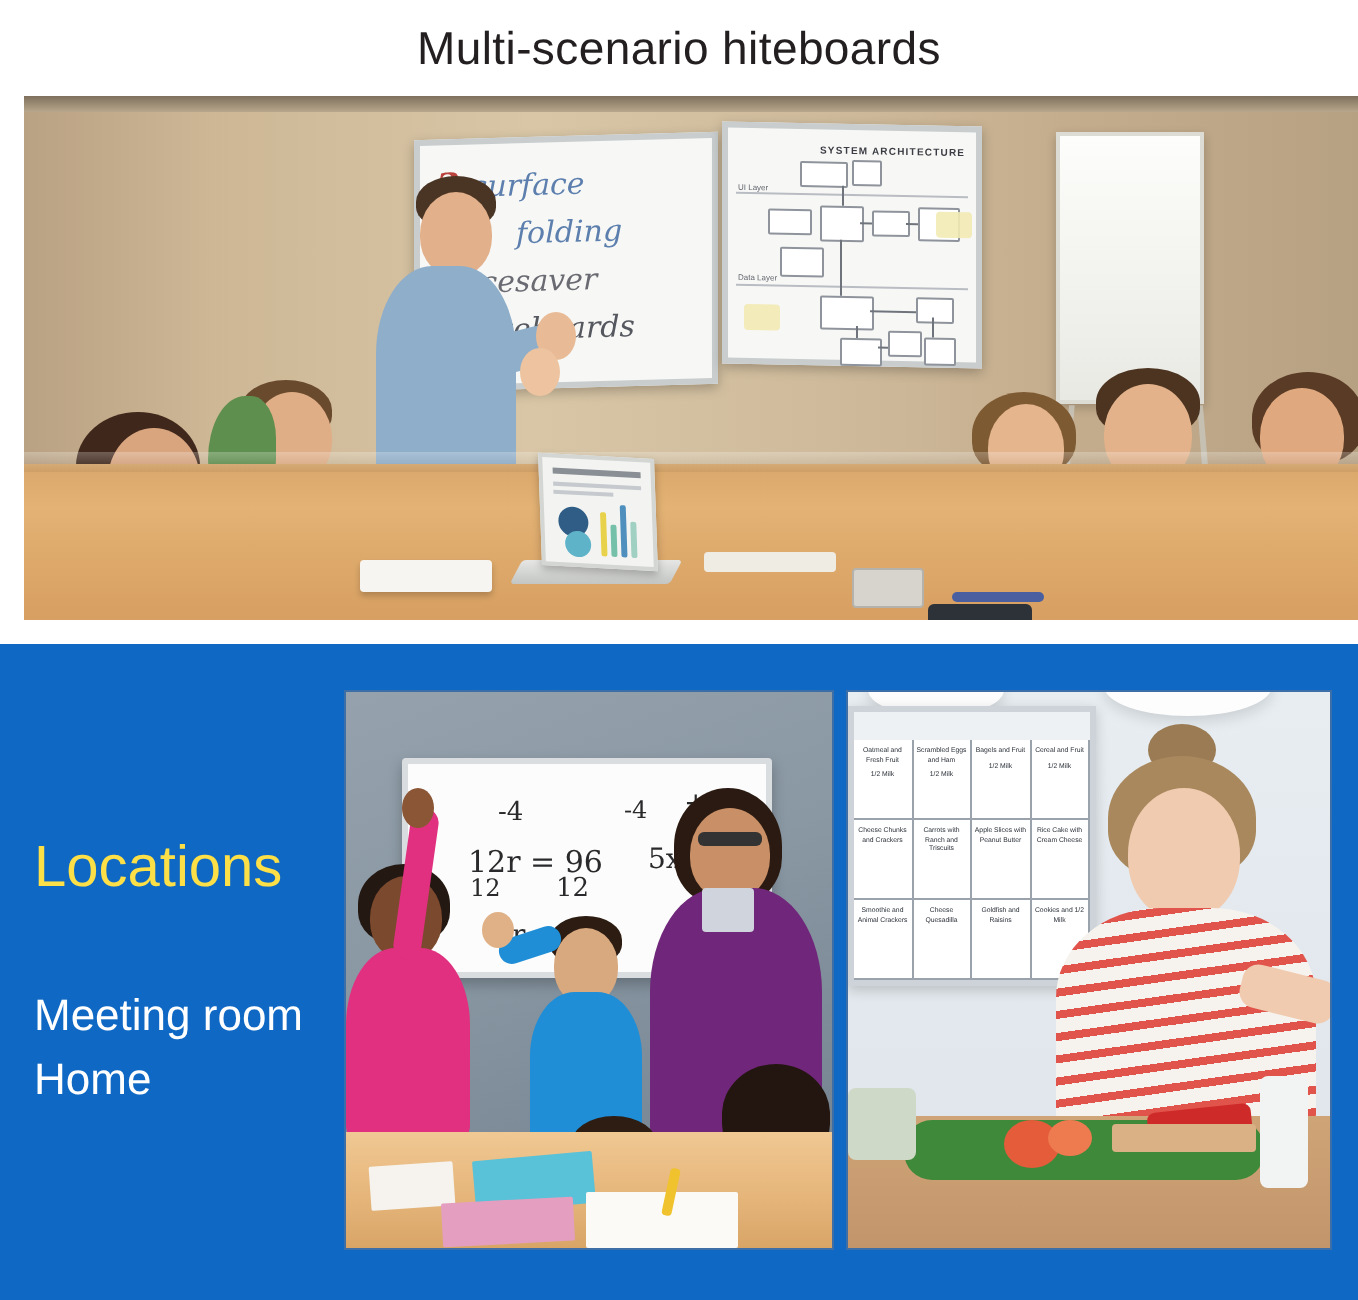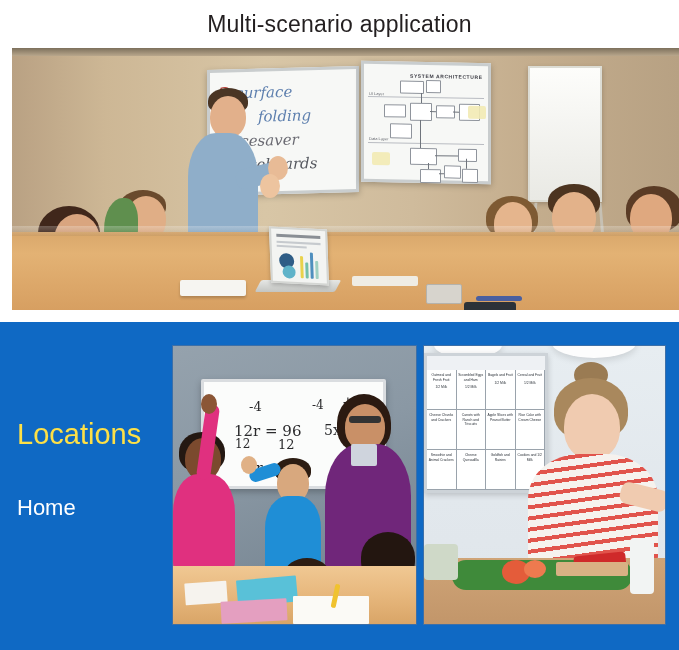--- a/index.html
+++ b/index.html
@@ -300,21 +300,21 @@
     position: absolute;
     left: 0; right: 0; bottom: 0;
     height: 66px;
     background: linear-gradient(180deg,#cfa477 0%, #c2966a 100%);
   }
   .veg { position: absolute; border-radius: 50%; }
 </style>
 </head>
 <body>
 
-<div class="page-title">Multi-scenario application</div>
+<div class="page-title">Multi-scenario hiteboards</div>
 
 <div class="hero">
   <div class="hero-wall"></div>
 
   <div class="flipchart"></div>
   <div class="flip-legs"></div>
 
   <div class="wb wb-left">
     <span class="wb-hand hw0">3</span>
     <span class="wb-hand hw1">surface</span>
@@ -419,20 +419,21 @@
     <div class="ls-bar" style="left:38px; top:22px; height:26px; background:#4f8fbe;"></div>
     <div class="ls-bar" style="left:43px; top:30px; height:18px; background:#9fd0c2;"></div>
   </div>
 </div>
 
 <div class="blue-panel">
 
   <div class="loc-title">Locations</div>
 
   <div class="loc-list">
+    <div class="loc-item">Meeting room</div>
     <div class="loc-item">Home</div>
   </div>
 
   <div class="img-class">
     <div class="class-wall"></div>
 
     <div class="class-wb">
       <span class="eq" style="left:45px; top:17px; font-size:13px;">-4</span>
       <span class="eq" style="left:108px; top:16px; font-size:12px;">-4</span>
       <span class="eq" style="left:138px; top:12px; font-size:14px;">+10</span>

